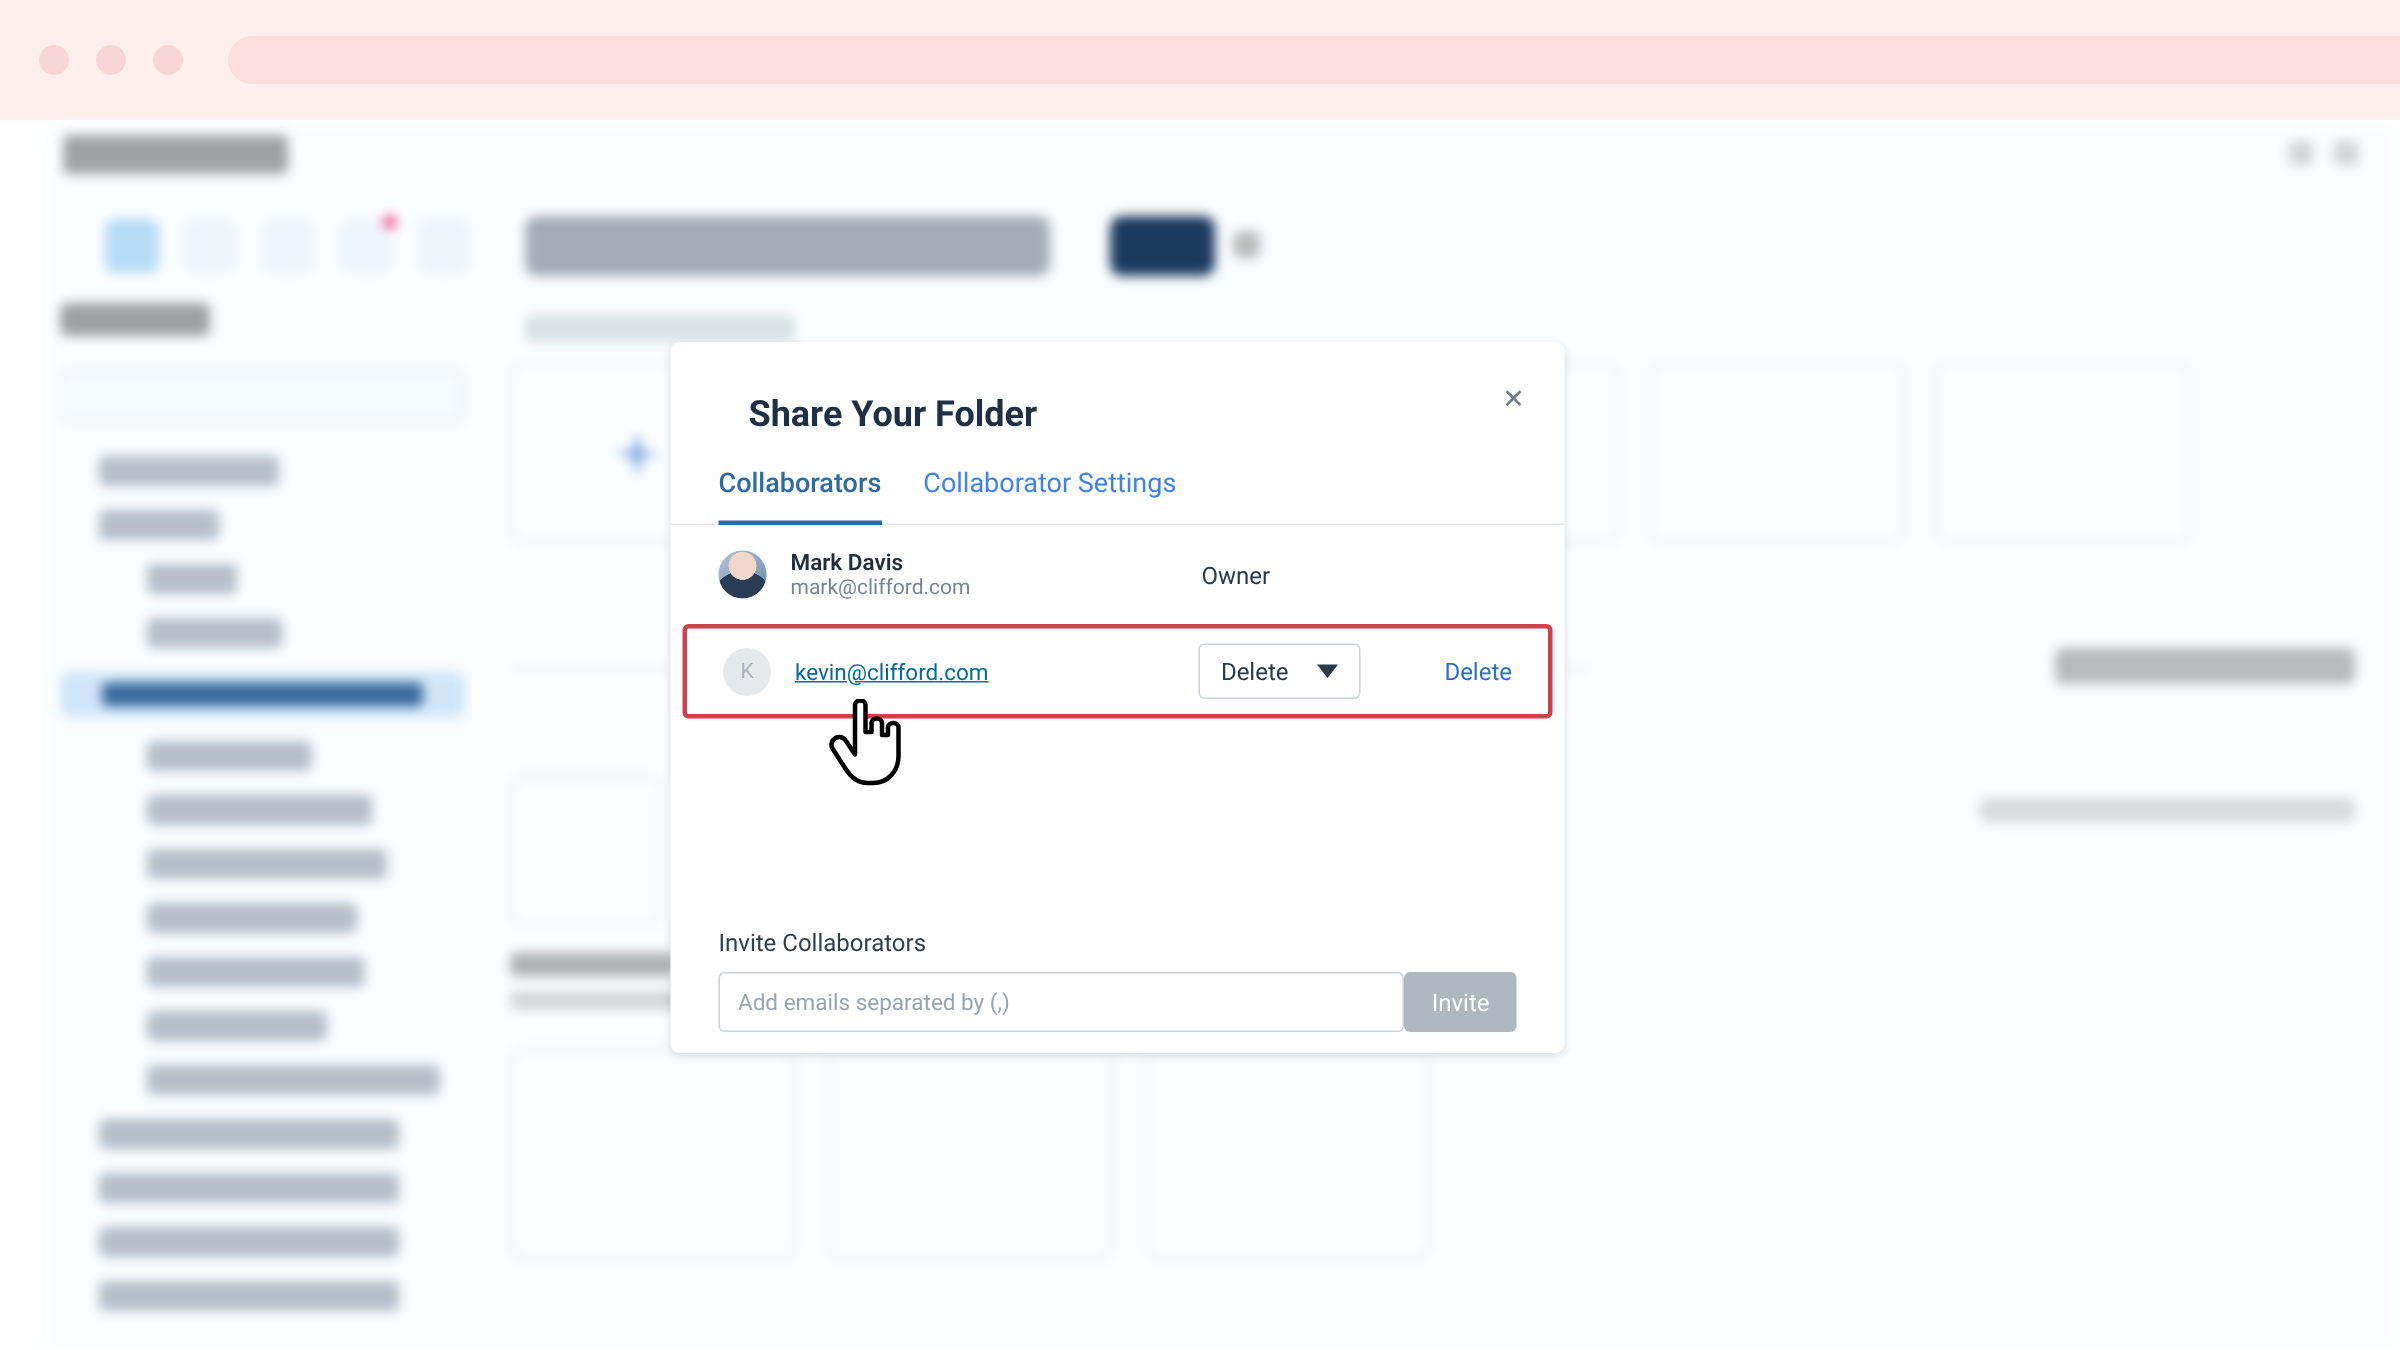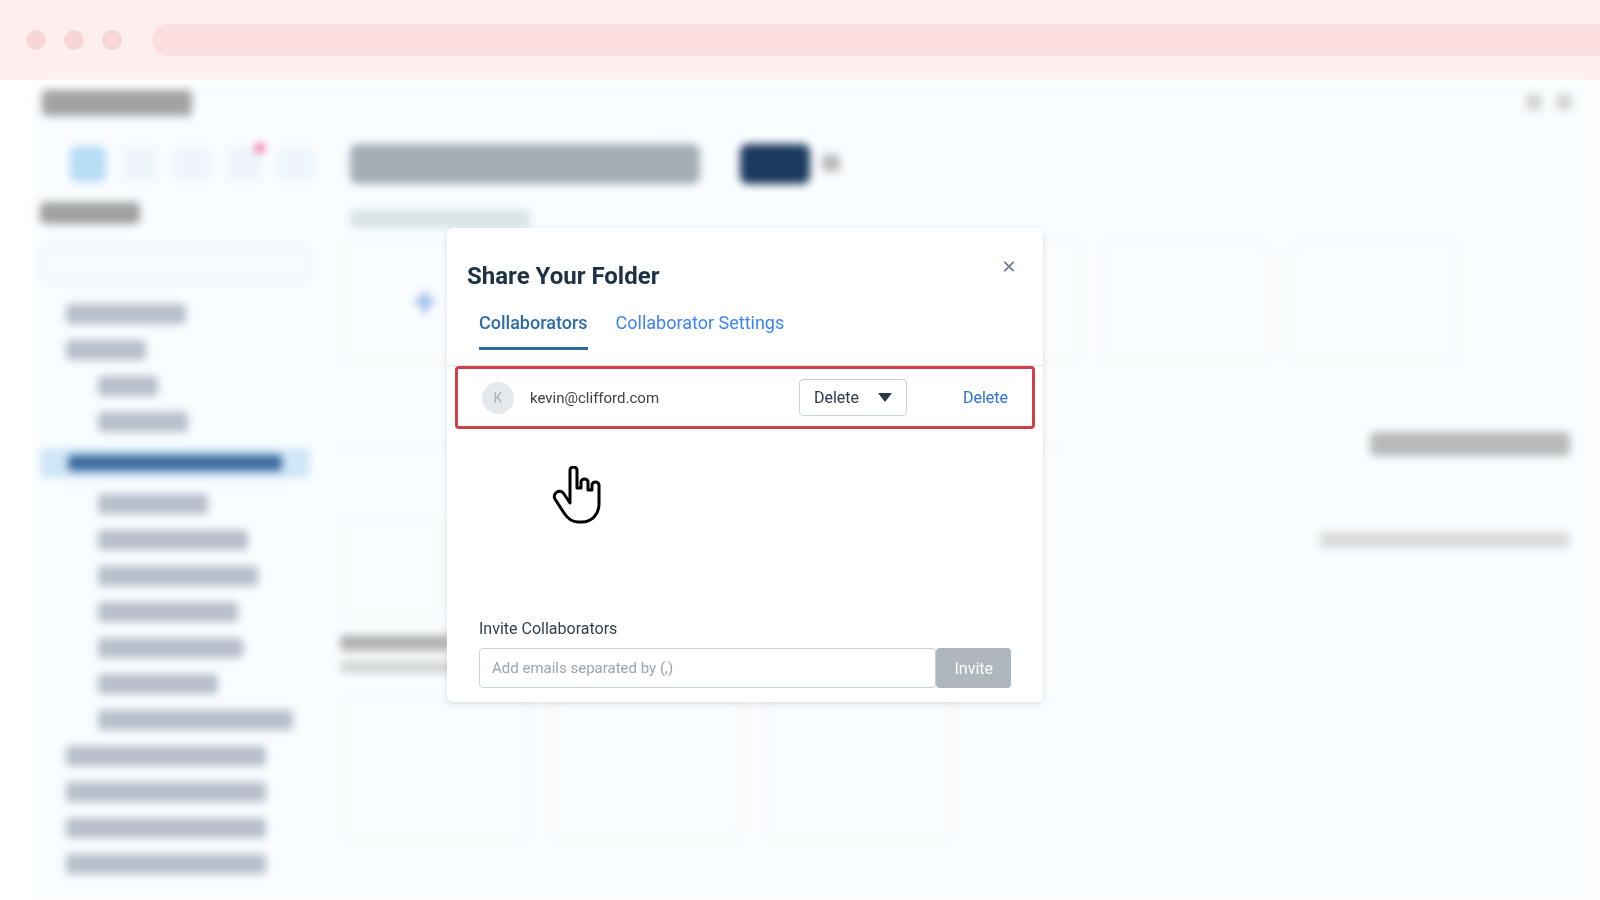--- a/index.html
+++ b/index.html
@@ -48,36 +48,36 @@
   .card .plus{font-size:44px; color:#3b7bd1; font-weight:300;}
   .section2{position:absolute; top:230px; left:10px; right:10px;}
   .divider{height:1px;background:#ddd;margin:14px 0;}
 
   
   .modal {
     position:absolute; left:447px; top:228px; width:596px; height:474px;
     background:#fff; border-radius:6px; box-shadow:0 2px 6px rgba(0,0,0,.12);
     z-index:50; padding:34px 0 0 0;
   }
-  .modal-title { font-size:24px; font-weight:700; color:#1d3044; padding:0 20px; }
+  .modal-title { font-size:24px; font-weight:700; color:#1d3044; padding:0 52px; }
   .modal-close { position:absolute; right:22px; top:26px; width:24px; height:24px; color:#6b7d90; cursor:pointer; display:flex;align-items:center;justify-content:center;font-size:18px;}
-  .tabs { display:flex; gap:28px; padding:22px 32px 16px 32px; border-bottom:1px solid #e2e8ee; position:relative;}
+  .tabs { display:flex; gap:28px; padding:22px 32px 0 32px; border-bottom:1px solid #e2e8ee; position:relative;}
   .tab { font-size:18px; color:#3b82f6; padding-bottom:14px; cursor:pointer;}
   .tab.active{ color:#2c6aa8; border-bottom:3px solid #2c6aa8; margin-bottom:-1px; font-weight:500;}
   .collab-row{ display:flex; align-items:center; padding:16px 32px; gap:16px; }
   .avatar{ width:32px; height:32px; border-radius:50%; background:linear-gradient(135deg,#b0c4d8,#6c8aa8); flex:0 0 32px; position:relative; overflow:hidden;}
   .avatar::after{content:"";position:absolute;inset:0;border-radius:50%;background:radial-gradient(circle at 50% 32%, #f2d8c8 0 34%, transparent 35%), radial-gradient(circle at 50% 110%, #2b3c55 0 55%, transparent 56%);}
   .collab-info{ flex:1; }
   .collab-name{ font-size:15px; font-weight:600; color:#1f2d3d; }
   .collab-email{ font-size:14px; color:#77858f; }
   .collab-role{ width:210px; font-size:16px; color:#2b3a48; }
 
   .highlight-row{ margin:0 8px; border:3px solid #d04048; border-radius:4px; padding:10px 24px; display:flex; align-items:center; gap:16px;}
   .avatar-k{ width:32px;height:32px;border-radius:50%;background:#e6e9ec;color:#a9b2ba;font-size:14px;display:flex;align-items:center;justify-content:center;flex:0 0 32px;}
-  .pend-email{ flex:1; font-size:15px; color:#404040;}
+  .pend-email{ flex:1; font-size:15px; color:#0369a1;text-decoration:underline;}
   .role-select{ display:flex; align-items:center; gap:18px; border:1px solid #c9d2da; border-radius:4px; padding:8px 14px; font-size:16px; color:#2b3a48; cursor:pointer; width:108px; justify-content:space-between;}
   .caret{ width:0;height:0;border-left:7px solid transparent;border-right:7px solid transparent;border-top:9px solid #2b3a48;}
   .delete-link{ color:#2c6fd1; font-size:16px; margin-left:40px; cursor:pointer;}
 
   .invite-sec{ position:absolute; left:32px; right:32px; bottom:14px;}
   .invite-title{ font-size:16px; color:#313f4b; margin-bottom:10px;}
   .invite-row{ display:flex; }
   .invite-input{ flex:1; border:1px solid #c9d2da; border-radius:4px; padding:10px 12px; font-size:15px; color:#333;}
   .invite-input::placeholder{ color:#9aa4ad;}
   .perm-select{ display:flex; align-items:center; justify-content:space-between; gap:14px; border:1px solid #c9d2da; border-radius:4px; padding:8px 14px; font-size:16px; color:#2b3a48; cursor:pointer; width:110px;}
@@ -170,20 +170,28 @@
 
 <div class="modal">
   <div class="modal-title">Share Your Folder</div>
   <div class="modal-close">✕</div>
 
   <div class="tabs">
     <div class="tab active">Collaborators</div>
     <div class="tab">Collaborator Settings</div>
   </div>
 
+  <div class="collab-row">
+    <div class="avatar"></div>
+    <div class="collab-info">
+      <div class="collab-name">Mark Davis</div>
+      <div class="collab-email">mark@clifford.com</div>
+    </div>
+    <div class="collab-role">Owner</div>
+  </div>
 
   <div class="highlight-row">
     <div class="avatar-k">K</div>
     <div class="pend-email">kevin@clifford.com</div>
     <div class="role-select">
       <span>Delete</span>
       <span class="caret"></span>
     </div>
     <div class="delete-link">Delete</div>
   </div>

